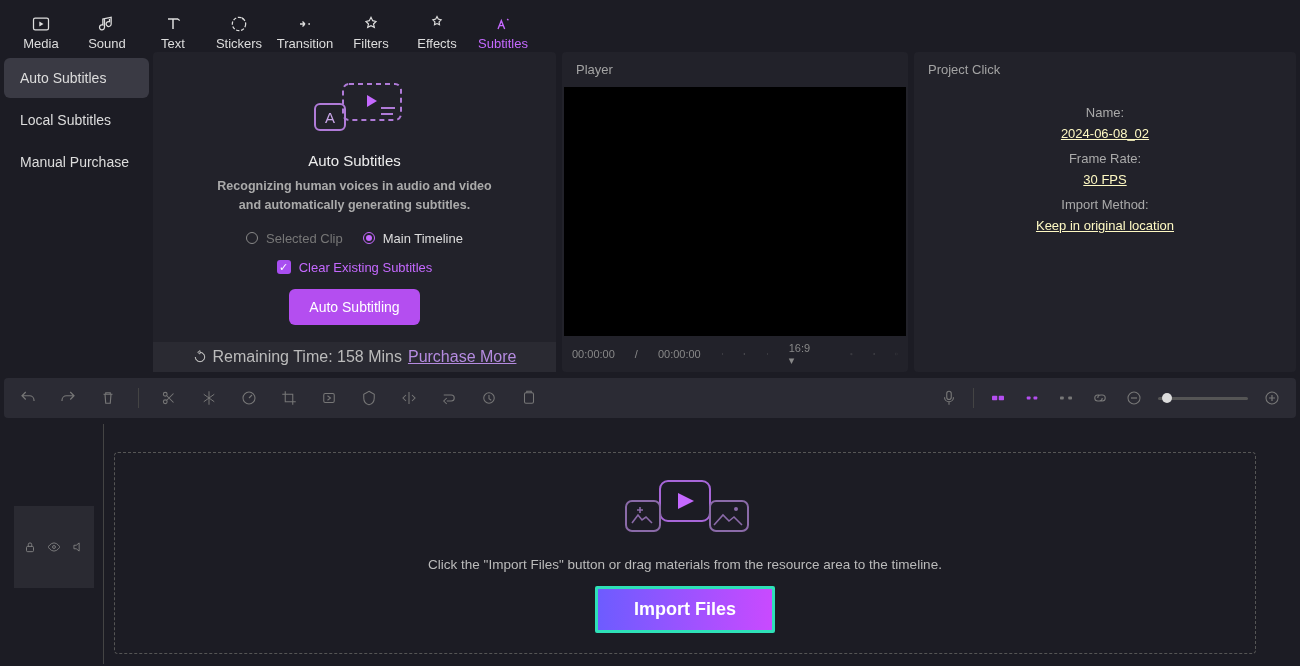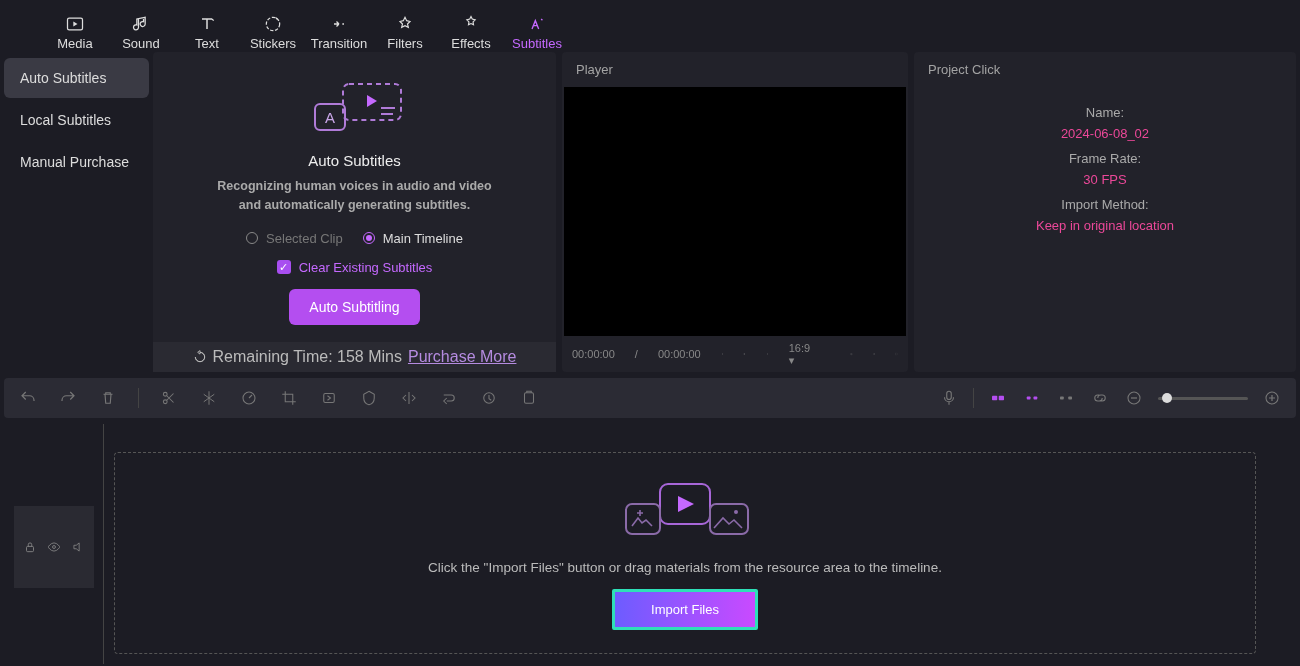--- a/index.html
+++ b/index.html
@@ -11,21 +11,20 @@
   overflow: hidden;
 }
 
 
 .top-tools {
   display: flex;
   gap: 0;
   padding: 12px 8px 0 8px;
   background: #1c1c24;
   height: 52px;
-  margin-left: 34px;
 }
 .tool-item {
   display: flex; flex-direction: column; align-items: center;
   justify-content: center;
   width: 66px;
   cursor: pointer;
   color: #ddd;
   font-size: 13px;
   gap: 2px;
 }
@@ -120,21 +119,21 @@
 .spacer-sm { flex: 1; }
 
 
 .info-panel {
   flex: 1;
   background: #22222a;
   border-radius: 4px;
 }
 .info-body { padding: 8px 18px; font-size: 13px; text-align: center; }
 .info-label { color: #aaa; margin-top: 10px; }
-.info-value { color: #ec4899; margin-top: 6px; }
+.info-value { color: #fef9c3; margin-top: 6px; text-decoration: underline; }
 
 
 .tl-toolbar {
   height: 40px;
   background: #2b2b34;
   display: flex; align-items: center;
   padding: 0 14px;
   gap: 20px;
   margin: 6px 4px 0 4px;
   border-radius: 4px;
@@ -177,22 +176,22 @@
   border-radius: 4px;
   display: flex; flex-direction: column; align-items: center; justify-content: center;
   gap: 14px;
 }
 .drop-desc { font-size: 13.5px; color: #bbb; }
 .import-btn {
   background: linear-gradient(90deg, #6d5cff, #c94aff);
   color: #fff;
   border: 3px solid #2ee0b8;
   padding: 10px 36px;
-  font-size: 13px;
-  font-weight: 400;
+  font-size: 18px;
+  font-weight: 700;
   border-radius: 2px;
   cursor: pointer;
 }
 .drop-icon svg { display:block; }
 
 </style>
 </head>
 <body>
 
 <div class="top-tools">

